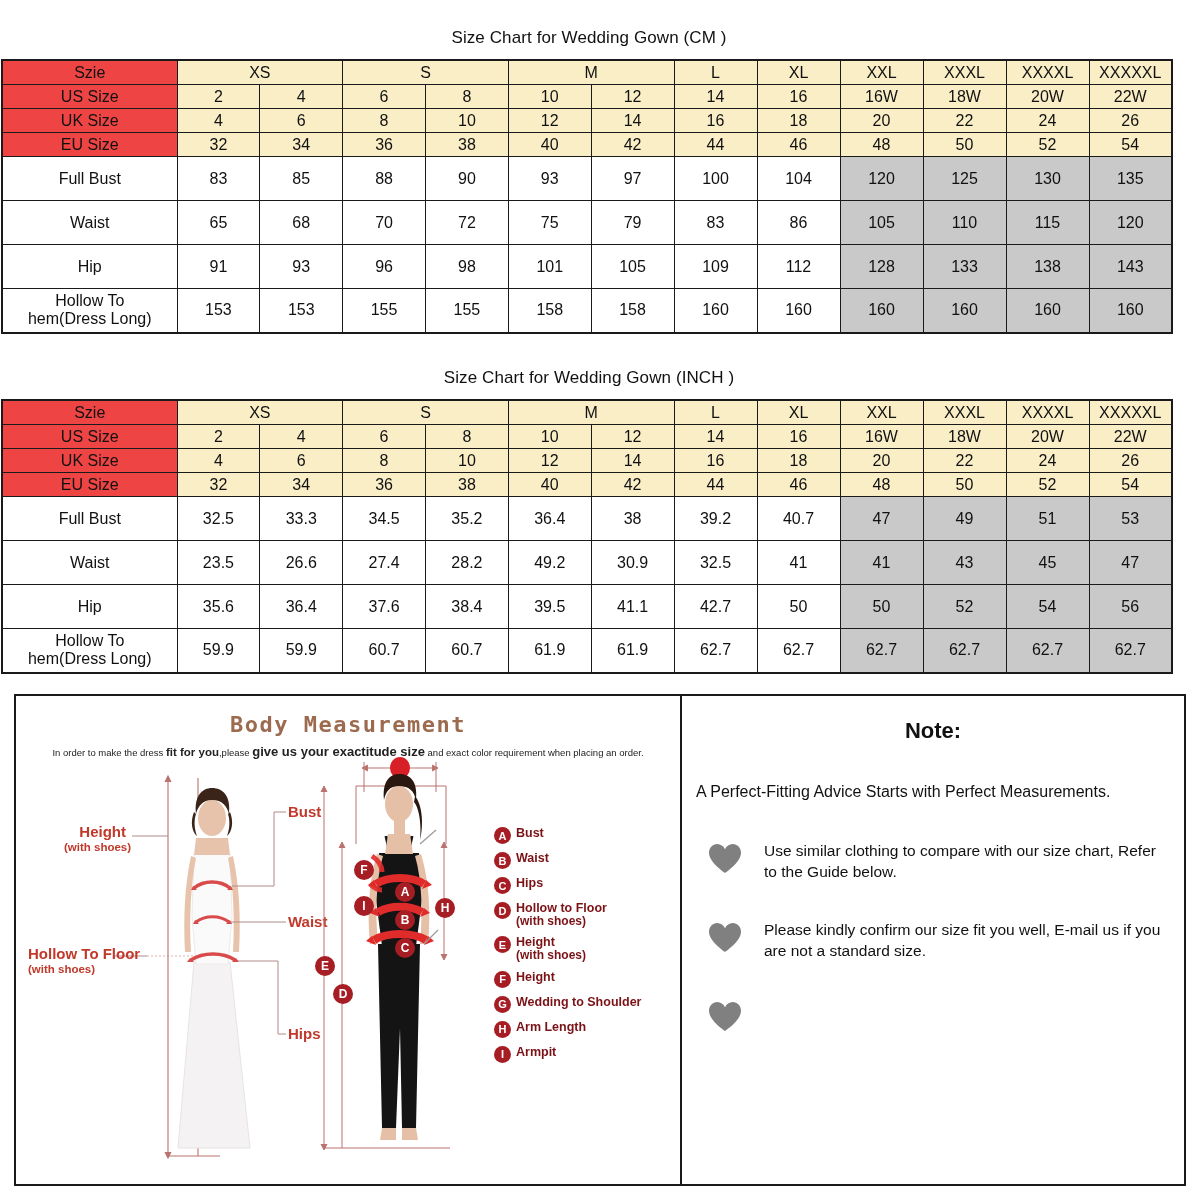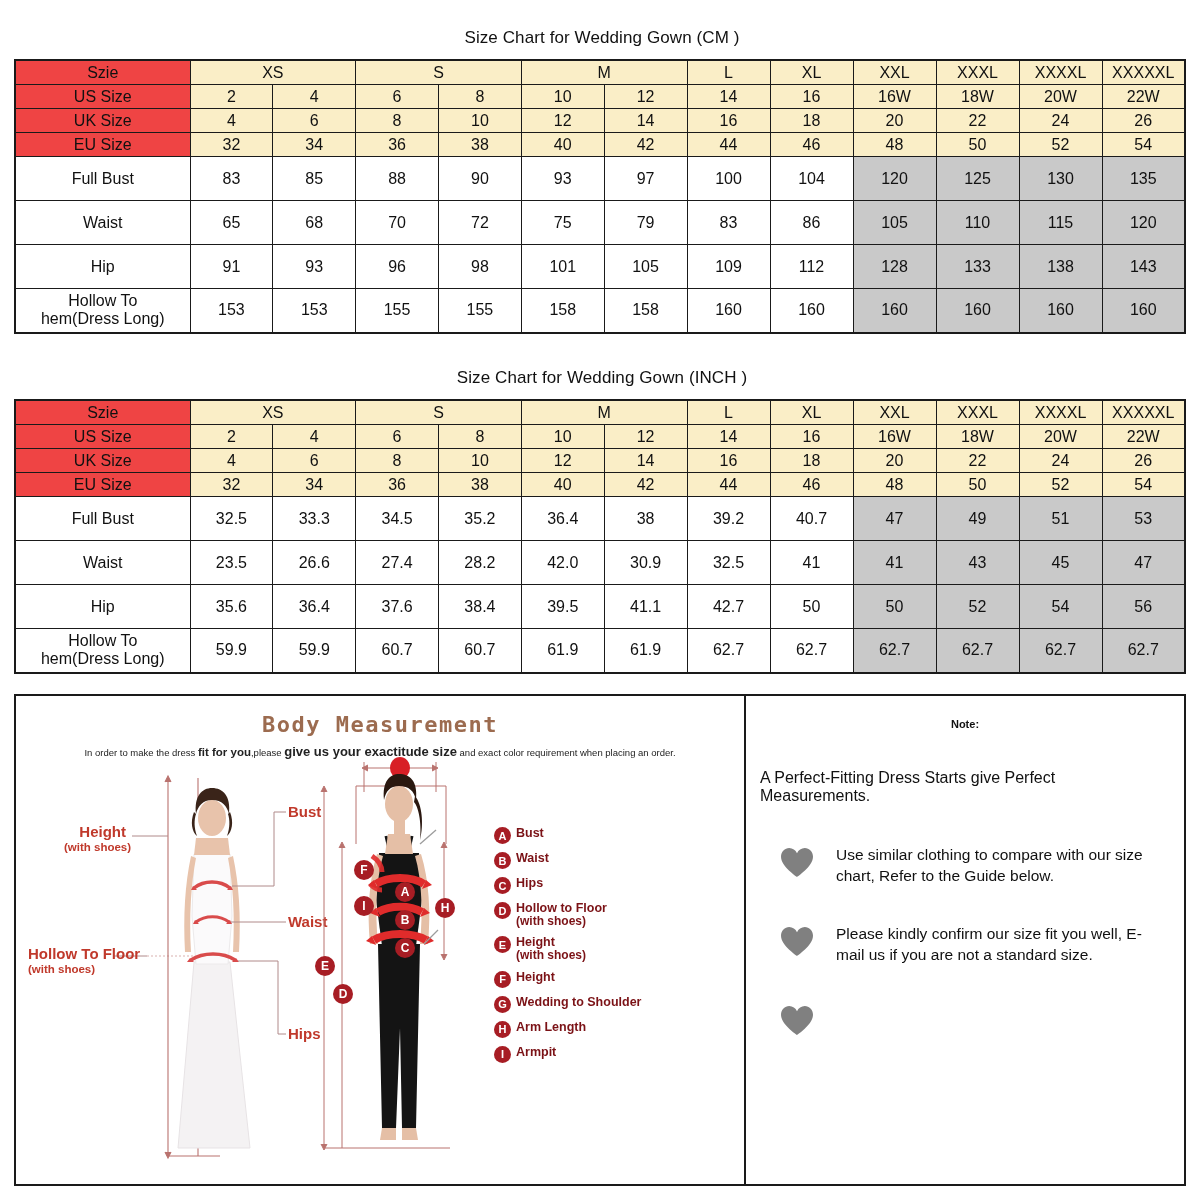--- a/index.html
+++ b/index.html
@@ -7,21 +7,21 @@
   body {
     width:1200px; height:1200px;
     background:#ffffff;
     font-family:"Liberation Sans", sans-serif;
     color:#111;
     overflow:hidden;
   }
   #page { position:relative; width:1200px; height:1200px; }
 
   
-  .chart-block { position:absolute; left:14px; width:1176px; }
+  .chart-block { position:absolute; left:1px; width:1176px; }
   .chart-title {
     text-align:center;
     font-size:17px;
     color:#111;
     padding:10px 0 11px 0;
     letter-spacing:0.1px;
   }
   table.size-table {
     width:1172px;
     border-collapse:collapse;
@@ -45,21 +45,21 @@
 
   
   .bottom-panel {
     position:absolute; left:14px; top:694px;
     width:1172px; height:492px;
     border:2px solid #1a1a1a;
     display:flex;
     background:#fff;
   }
   .bm-panel {
-    width:730px; height:100%;
+    width:666px; height:100%;
     border-right:2px solid #1a1a1a;
     position:relative;
     overflow:hidden;
   }
   .note-panel {
     flex:1; height:100%;
     position:relative;
     padding:0;
     overflow:hidden;
   }
@@ -109,29 +109,29 @@
     flex:0 0 17px; margin-right:5px; margin-top:1px;
   }
   .leg-txt {
     font-size:12.5px; color:#7b1216; font-weight:bold;
     line-height:1.12;
   }
   .leg-txt .sub { display:block; font-size:12px; }
 
   
   .note-title {
-    text-align:center; font-size:11px; font-weight:bold;
+    text-align:center; font-size:22px; font-weight:bold;
     color:#111; margin-top:22px;
   }
   .note-lead {
     font-size:16px; color:#111;
     margin:39px 0 0 0; padding:0 16px 0 14px;
     text-align:left;
   }
-  .note-item { display:flex; align-items:flex-start; margin-top:38px; padding-right:16px;padding-left:8px; }
+  .note-item { display:flex; align-items:flex-start; margin-top:38px; padding-right:16px; }
   .note-item:first-of-type { margin-top:40px; }
   .heart {
     flex:0 0 34px; width:34px; height:31px;
     margin-left:26px; margin-right:22px; margin-top:2px;
     position:relative;
   }
   .heart svg { display:block; }
   .note-text { font-size:15.5px; color:#111; line-height:1.33; }
 </style>
 </head>
@@ -341,21 +341,21 @@
             <td class="shaded">49</td>
             <td class="shaded">51</td>
             <td class="shaded">53</td>
           </tr>
           <tr class="body-row">
             <td class="rowlab">Waist</td>
             <td>23.5</td>
             <td>26.6</td>
             <td>27.4</td>
             <td>28.2</td>
-            <td>42.0</td>
+            <td>49.2</td>
             <td>30.9</td>
             <td>32.5</td>
             <td>41</td>
             <td class="shaded">41</td>
             <td class="shaded">43</td>
             <td class="shaded">45</td>
             <td class="shaded">47</td>
           </tr>
           <tr class="body-row">
             <td class="rowlab">Hip</td>
@@ -596,21 +596,21 @@
               <div class="leg-badge">I</div>
               <div class="leg-txt">Armpit</div>
             </div>
           </div>
 
       </div>
     </div>
 
     <div class="note-panel">
       <div class="note-title">Note:</div>
-      <div class="note-lead">A Perfect-Fitting Dress Starts give Perfect Measurements.</div>
+      <div class="note-lead">A Perfect-Fitting Advice Starts with Perfect Measurements.</div>
       <div id="note-items">
           <div class="note-item">
             <div class="heart">
               <svg width="34" height="31" viewBox="0 0 34 31">
                 <path d="M17 30 C17 30 1 19.5 1 9.8 C1 4.6 4.8 1 9.2 1 C12.6 1 15.6 3.1 17 6.2 C18.4 3.1 21.4 1 24.8 1 C29.2 1 33 4.6 33 9.8 C33 19.5 17 30 17 30 Z" fill="#808080"></path>
               </svg>
             </div>
             <div class="note-text">Use similar clothing to compare with our size chart, Refer to the Guide below.</div>
           </div>
           <div class="note-item">

